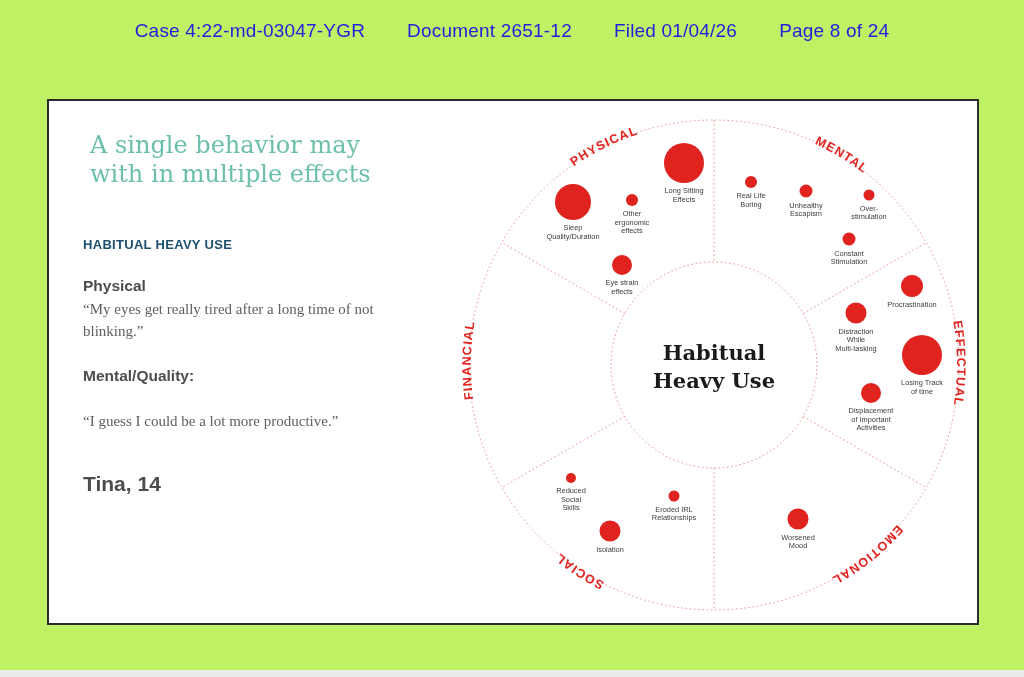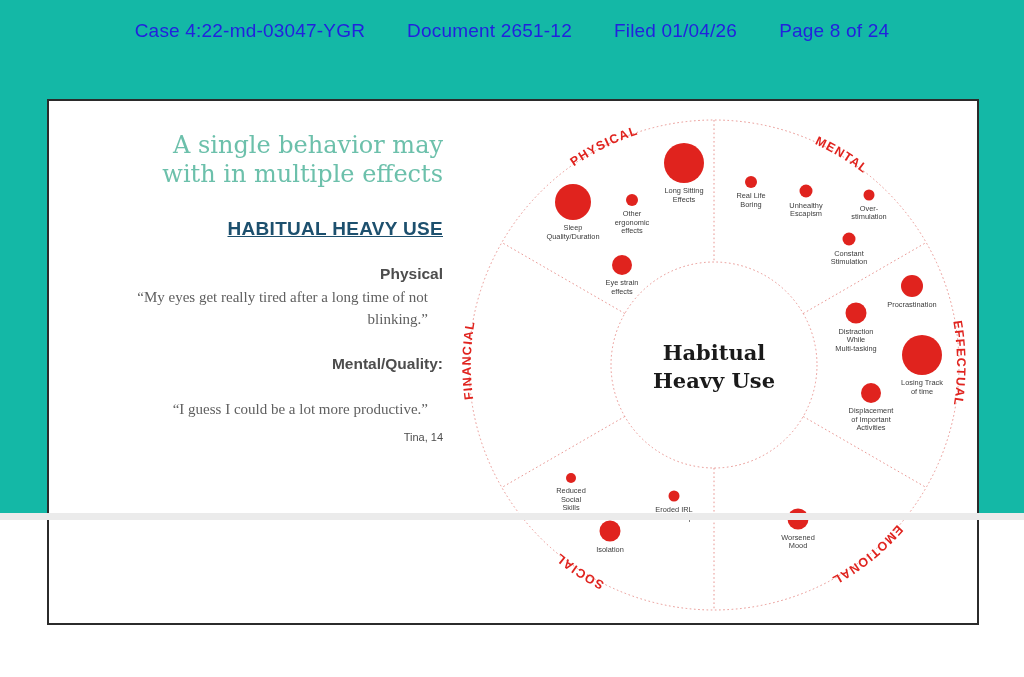--- a/index.html
+++ b/index.html
@@ -1,31 +1,31 @@
 <!DOCTYPE html>
 <html><head>
 <meta charset="utf-8">
 <style>
   html,body{margin:0;padding:0;background:#ffffff;width:1024px;height:677px;overflow:hidden;
     font-family:"Liberation Sans",sans-serif;}
-  .stage{position:relative;width:1024px;height:520px;background:#14b8a6;text-align:right;}
+  .stage{position:relative;width:1024px;height:677px;background:#bef264;}
   
   .court-header{position:absolute;top:20px;left:0;width:100%;display:flex;justify-content:center;
     gap:42px;color:#2222dd;font-size:19px;font-weight:400;letter-spacing:.2px;}
   
   .slide{position:absolute;left:47px;top:99px;width:932px;height:526px;background:#ffffff;
     border:2px solid #2b2b2b;box-sizing:border-box;}
   .left-panel{position:absolute;left:34px;top:30px;width:360px;}
   .slide-title{font-family:"DejaVu Serif",serif;font-size:24px;line-height:1.22;color:#6cc0ab;
-    font-weight:500;margin:0 0 0 0;}
-  .section-heading{margin-top:28px;color:#1d506e;font-size:19px;font-weight:bold;letter-spacing:.3px;text-decoration:underline;}
+    font-weight:500;margin:0 0 0 7px;}
+  .section-heading{margin-top:47px;color:#1d506e;font-size:13px;font-weight:bold;letter-spacing:.3px;}
   .quote-block{margin-top:25px;}
   .quote-label{font-size:15.5px;font-weight:bold;color:#4d4d4d;margin-bottom:3px;}
   .quote-text{font-family:Liberation Serif, serif;font-size:15px;line-height:1.48;color:#606060;width:345px;}
-  .attribution{margin-top:11px;font-size:11px;font-weight:normal;color:#4d4d4d;}
+  .attribution{margin-top:40px;font-size:21px;font-weight:bold;color:#4d4d4d;}
   
   svg.wheel{position:absolute;left:0;top:0;width:932px;height:526px;}
   .dot-label{font-family:"Liberation Sans",sans-serif;font-size:7.4px;fill:#3b3b3b;}
   .cat-label{font-family:"Liberation Sans",sans-serif;font-size:12.5px;font-weight:bold;
     fill:#e0231e;letter-spacing:1.2px;}
   .center-label{font-family:"DejaVu Serif",serif;font-size:21px;font-weight:bold;fill:#1a1a1a;}
   .page-bottom-edge{position:absolute;left:0;bottom:0;width:100%;height:7px;background:#ebebeb;}
 </style>
 </head>
 <body>

